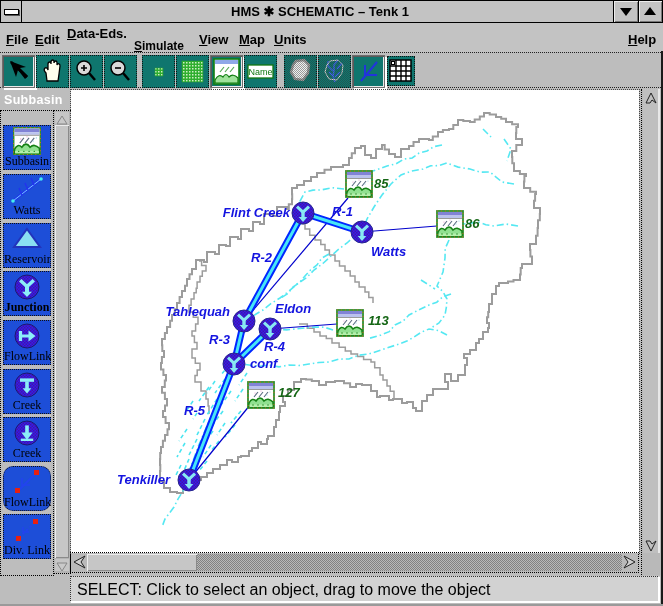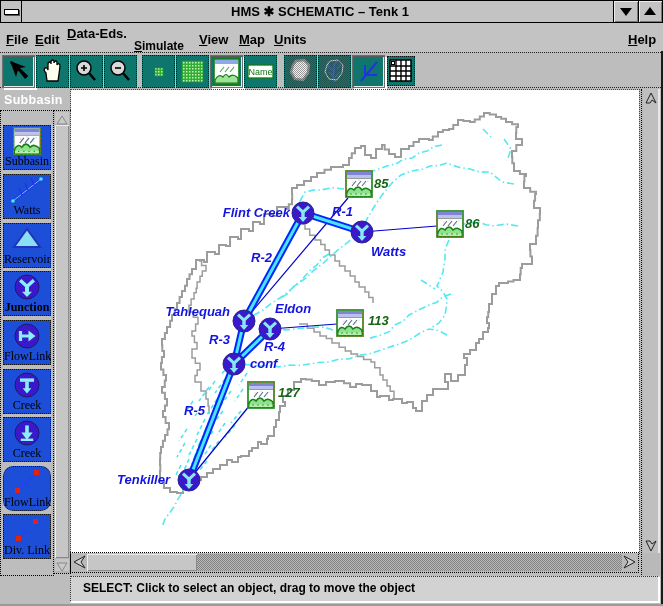--- a/index.html
+++ b/index.html
@@ -335,17 +335,17 @@
 <div class="abs stip" style="left:197px;top:554px;width:425px;height:17px;opacity:0.55;"></div>
 <div class="abs" style="left:72px;top:555px;"><svg width="15" height="15">
       <path d="M2,7 L13,1 L9,7 L13,13 Z" fill="#cfcfcf" stroke="#222" stroke-width="1"></path>
     </svg></div>
 <div class="abs" style="left:87px;top:554px;width:110px;height:17px;background:#c6c6c6;box-shadow:inset 1px 1px 0 #ececec, inset -1px -1px 0 #8a8a8a;"></div>
 <div class="abs" style="left:622px;top:555px;"><svg width="15" height="15">
       <path d="M13,7 L2,1 L6,7 L2,13 Z" fill="#cfcfcf" stroke="#222" stroke-width="1"></path>
     </svg></div>
 
 <div class="abs" style="left:70px;top:576px;width:587px;height:24px;background:#d2d2d2;border-top:1px dotted #333;border-left:1px dotted #333;border-right:2px solid #fff;border-bottom:2px solid #fff;">
-  <div style="margin:4px 0 0 12px;font-size:12px;font-weight:bold;color:#000;">SELECT: Click to select an object, drag to move the object</div>
+  <div style="margin:4px 0 0 6px;font-size:16px;font-weight:normal;color:#000;">SELECT: Click to select an object, drag to move the object</div>
 </div>
 
 <div class="abs" style="left:661px;top:51px;width:2px;height:555px;background:#1a1a1a;"></div>
 <div class="abs" style="left:0;top:604px;width:663px;height:2px;background:#9a9a9a;"></div>
 
 </body></html>

